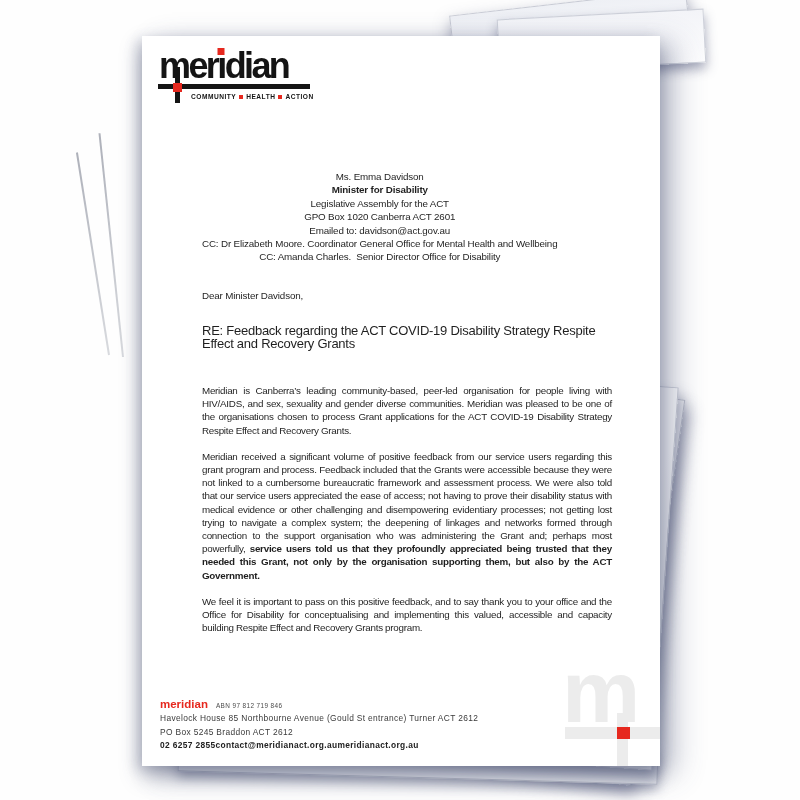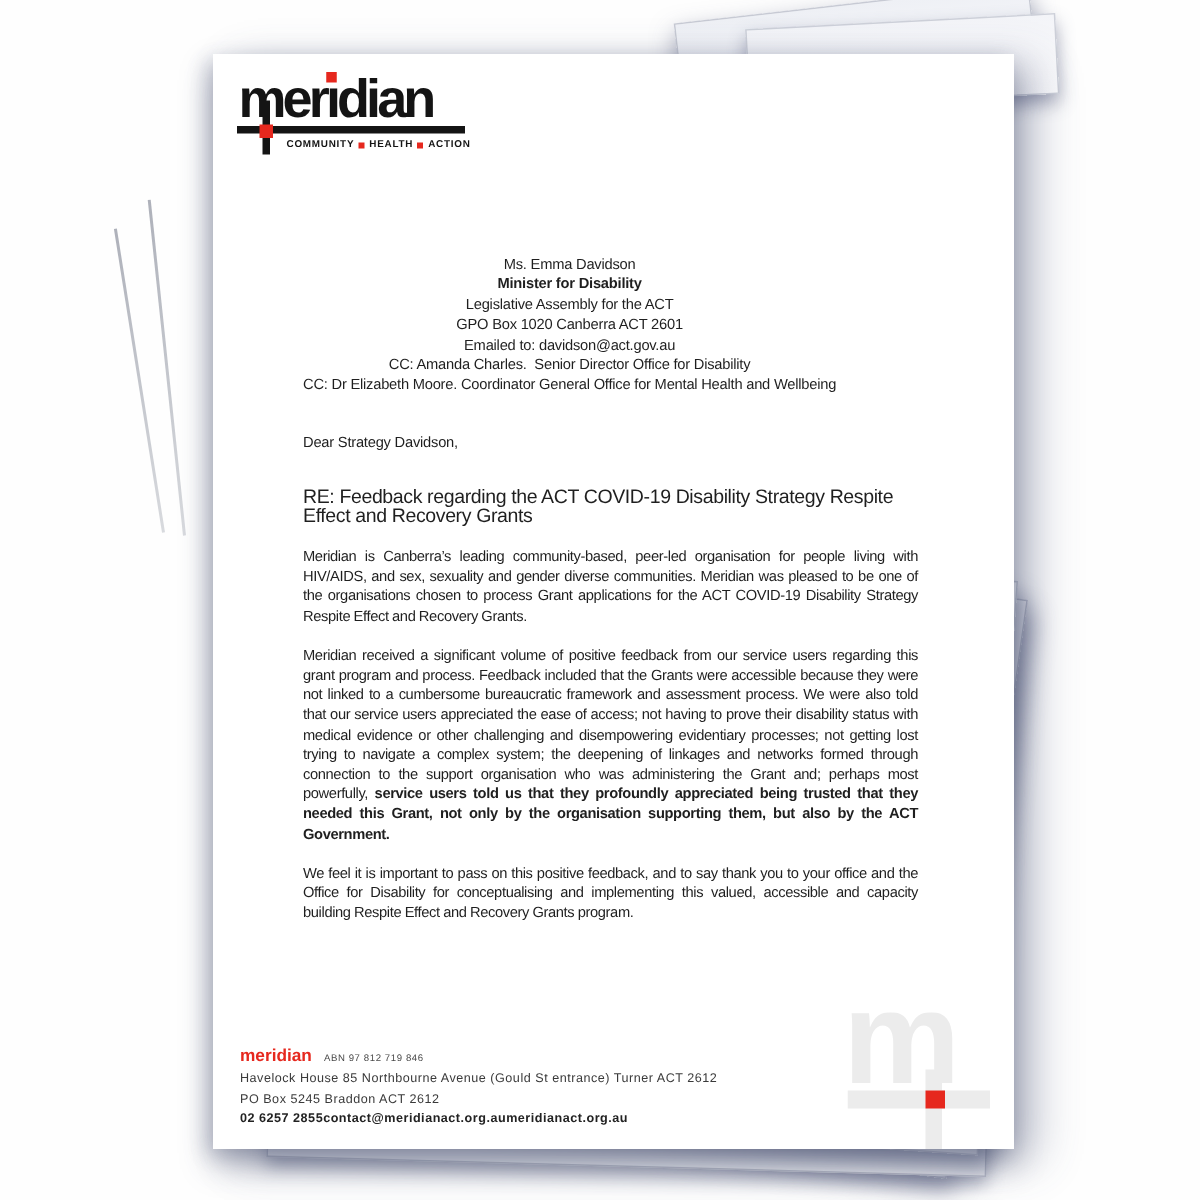--- a/index.html
+++ b/index.html
@@ -30,21 +30,20 @@
        box-shadow:6px 8px 16px rgba(70,78,112,.45);z-index:1;}
   .rb1{left:330px;top:368px;width:342px;height:382px;transform:rotate(4deg);transform-origin:20% 20%;
        background:linear-gradient(110deg,#fff 75%,#eceef2);border:1px solid #cbced7;
        box-shadow:6px 8px 14px rgba(70,78,112,.4);z-index:2;}
   .bt{left:178px;top:742px;width:478px;height:34px;transform:rotate(1.6deg);
       background:#f2f3f6;border:1px solid #c2c5cf;box-shadow:0 6px 12px rgba(70,78,112,.4);z-index:1;}
   
   .page{
     position:absolute;left:142px;top:36px;width:518px;height:730px;background:#ffffff;z-index:3;
     box-shadow:0 10px 20px rgba(55,62,95,.40), 16px 8px 28px rgba(70,78,115,.30), -5px 4px 12px rgba(70,78,115,.20);
-    padding-left:16px;
   }
   
   .logo{position:absolute;left:16px;top:17px;width:152px;height:50px;}
   .logo-word{
     position:absolute;left:1px;top:-6px;font-weight:bold;font-size:36px;line-height:38px;
     letter-spacing:-2.6px;color:#141414;white-space:nowrap;
   }
   .redi{position:relative;display:inline-block;}
   .redi .dot{position:absolute;left:50%;transform:translateX(-50%);top:1px;width:7px;height:7px;background:var(--brand-red);}
   .logo-hbar{position:absolute;left:0;top:31px;width:152px;height:5px;background:#141414;}
@@ -53,21 +52,21 @@
   .logo-tagline{position:absolute;left:33px;top:40px;display:flex;align-items:center;
     font-size:6.6px;font-weight:bold;letter-spacing:.5px;color:#141414;white-space:nowrap;}
   .logo-tagline .sep{width:4px;height:4px;background:var(--brand-red);margin:0 3px;display:inline-block;}
   
   .recipient{position:absolute;left:60px;top:134px;font-size:9.8px;line-height:13.4px;letter-spacing:-.15px;}
   .recipient div{white-space:pre;text-align:center;}
   .recipient .b{font-weight:bold;}
   .salutation{position:absolute;left:60px;top:254px;font-size:9.8px;letter-spacing:-.15px;}
   .subject{position:absolute;left:60px;top:288px;width:410px;font-size:13px;font-weight:normal;
            line-height:13.4px;letter-spacing:-.25px;}
-  .body-col{position:absolute;left:60px;top:329px;width:410px;font-size:9.8px;line-height:13.2px;
+  .body-col{position:absolute;left:60px;top:348px;width:410px;font-size:9.8px;line-height:13.2px;
             letter-spacing:-.25px;word-spacing:-.2px;text-align:justify;}
   .body-col p{margin:0 0 13px 0;}
   .body-col .b{font-weight:bold;margin-top:44px;}
   
   .footer{position:absolute;left:18px;top:662px;font-size:8.4px;line-height:13.4px;letter-spacing:.35px;color:#3a3a3a;}
   .f-brand{color:var(--brand-red);font-weight:bold;font-size:11.5px;letter-spacing:0;margin-right:8px;}
   .f-abn{font-size:6.4px;letter-spacing:.4px;color:#4a4a4a;}
   .f-contact{font-weight:bold;color:#222;}
   .f-contact span{}
   
@@ -99,25 +98,25 @@
         <span>ACTION</span>
       </div>
   </div>
 
   <div class="recipient" id="recipient">
       <div>Ms. Emma Davidson</div>
       <div class="b">Minister for Disability</div>
       <div>Legislative Assembly for the ACT</div>
       <div>GPO Box 1020 Canberra ACT 2601</div>
       <div>Emailed to: davidson@act.gov.au</div>
+      <div>CC: Dr Elizabeth Moore. Coordinator General Office for Mental Health and Wellbeing</div>
       <div>CC: Amanda Charles.  Senior Director Office for Disability</div>
-      <div>CC: Dr Elizabeth Moore. Coordinator General Office for Mental Health and Wellbeing</div>
     </div>
 
-  <div class="salutation">Dear Strategy Davidson,</div>
+  <div class="salutation">Dear Minister Davidson,</div>
 
   <div class="subject">RE: Feedback regarding the ACT COVID-19 Disability Strategy Respite Effect and Recovery Grants</div>
 
   <div class="body-col" id="letter-body">
       <p><span>Meridian is Canberra’s leading community-based, peer-led organisation for people living with HIV/AIDS, and sex, sexuality and gender diverse communities.   Meridian was pleased to be one of the organisations chosen to process Grant applications for the ACT COVID-19 Disability Strategy Respite Effect and Recovery Grants.</span></p>
       <p><span>Meridian received a significant volume of positive feedback from our service users regarding this grant program and process. Feedback included that the Grants were accessible because they were not linked to a cumbersome bureaucratic framework and assessment process. We were also told that our service users appreciated the ease of access; not having to prove their disability status with medical evidence or other challenging and disempowering evidentiary processes; not getting lost trying to navigate a complex system; the deepening of linkages and networks formed through connection to the support organisation who was administering the Grant and; perhaps most powerfully, </span><span class="b">service users told us that they profoundly appreciated being trusted that they needed this Grant, not only by the organisation supporting them, but also by the ACT Government.</span></p>
       <p><span>We feel it is important to pass on this positive feedback, and to say thank you to your office and the Office for Disability for conceptualising and implementing this valued, accessible and capacity building Respite Effect and Recovery Grants program.</span></p>
     </div>
 
   <div class="footer">

